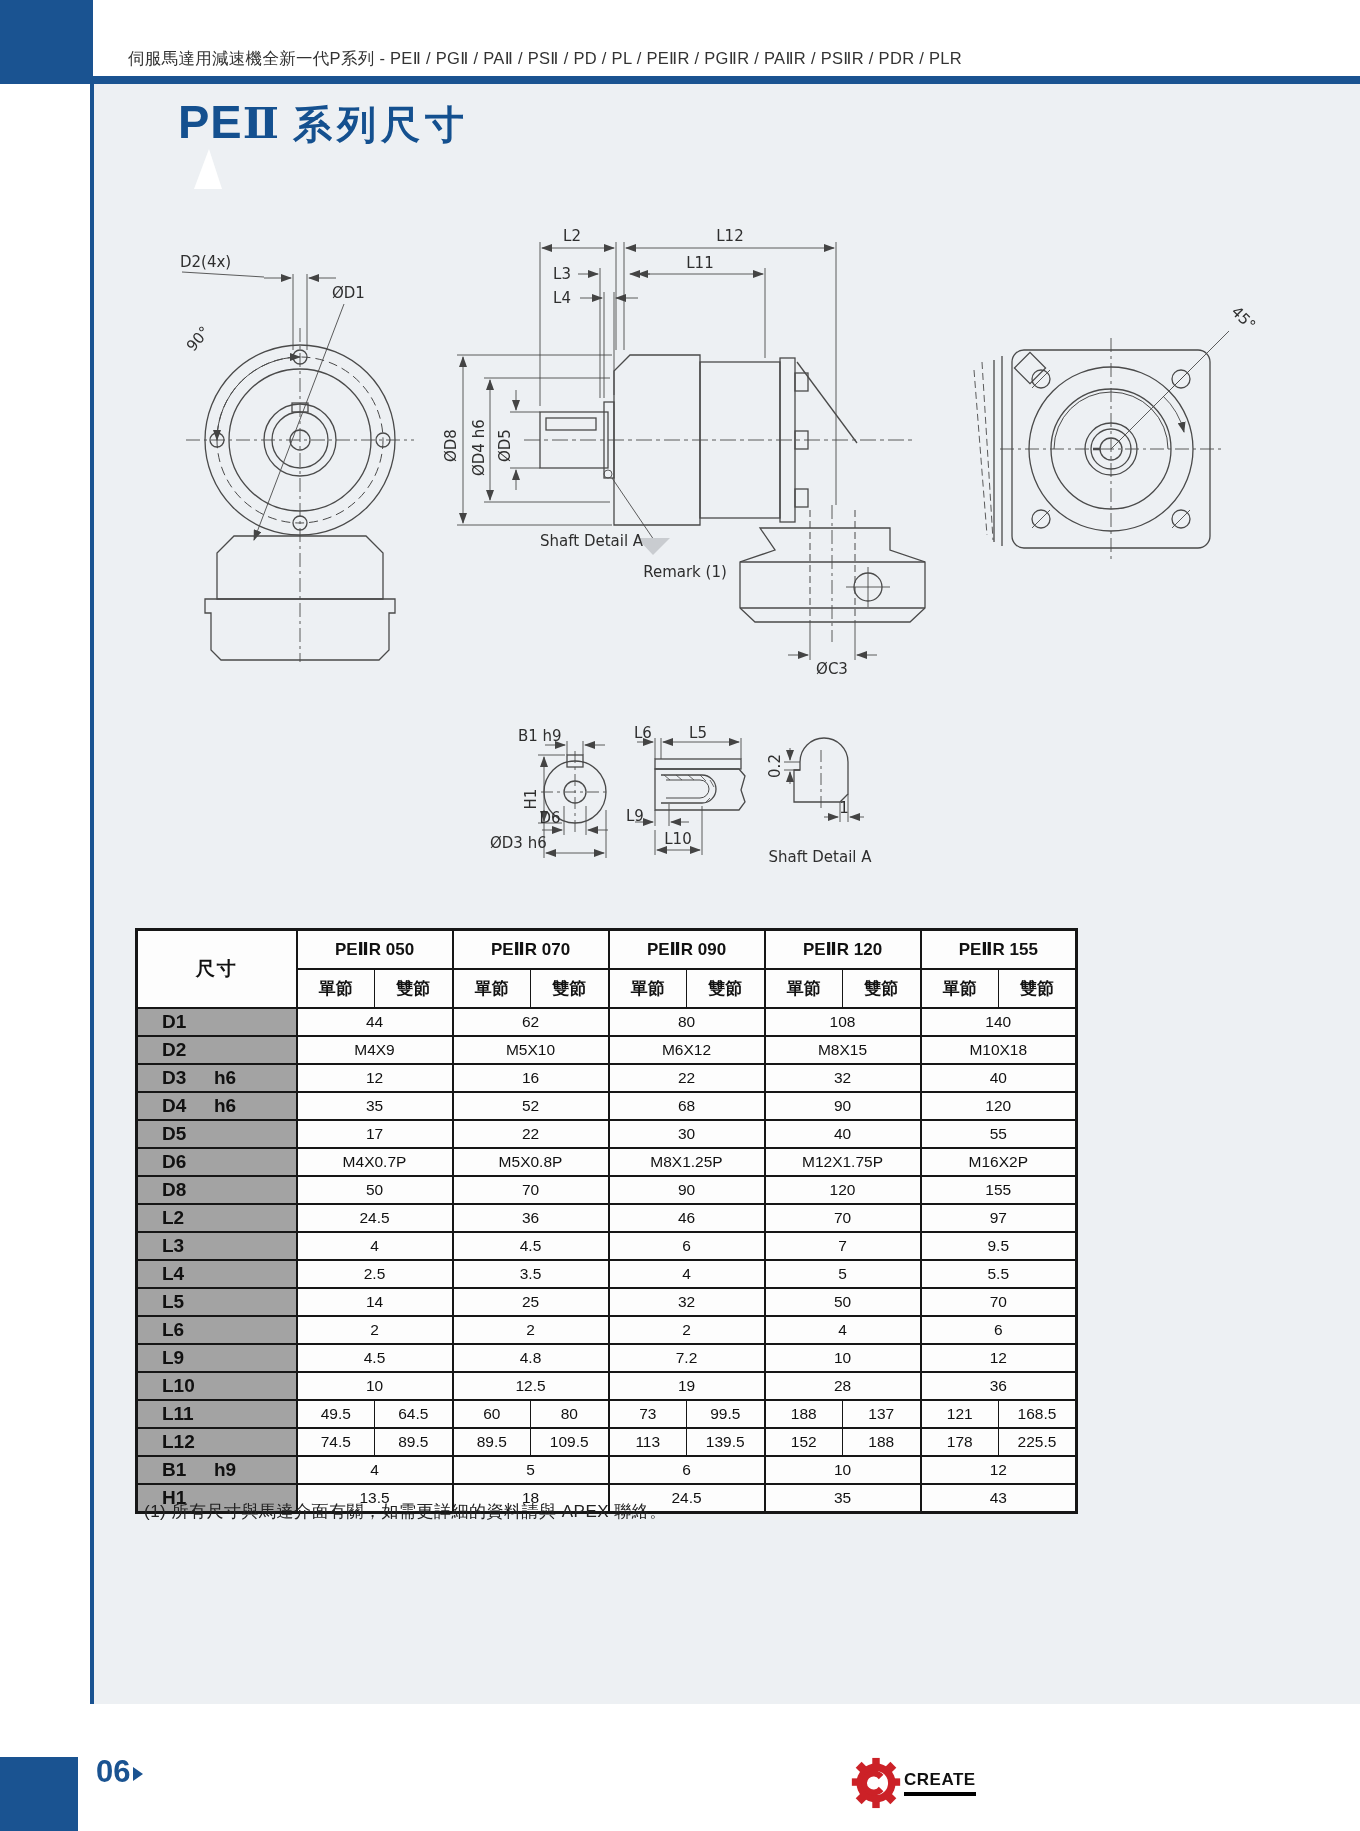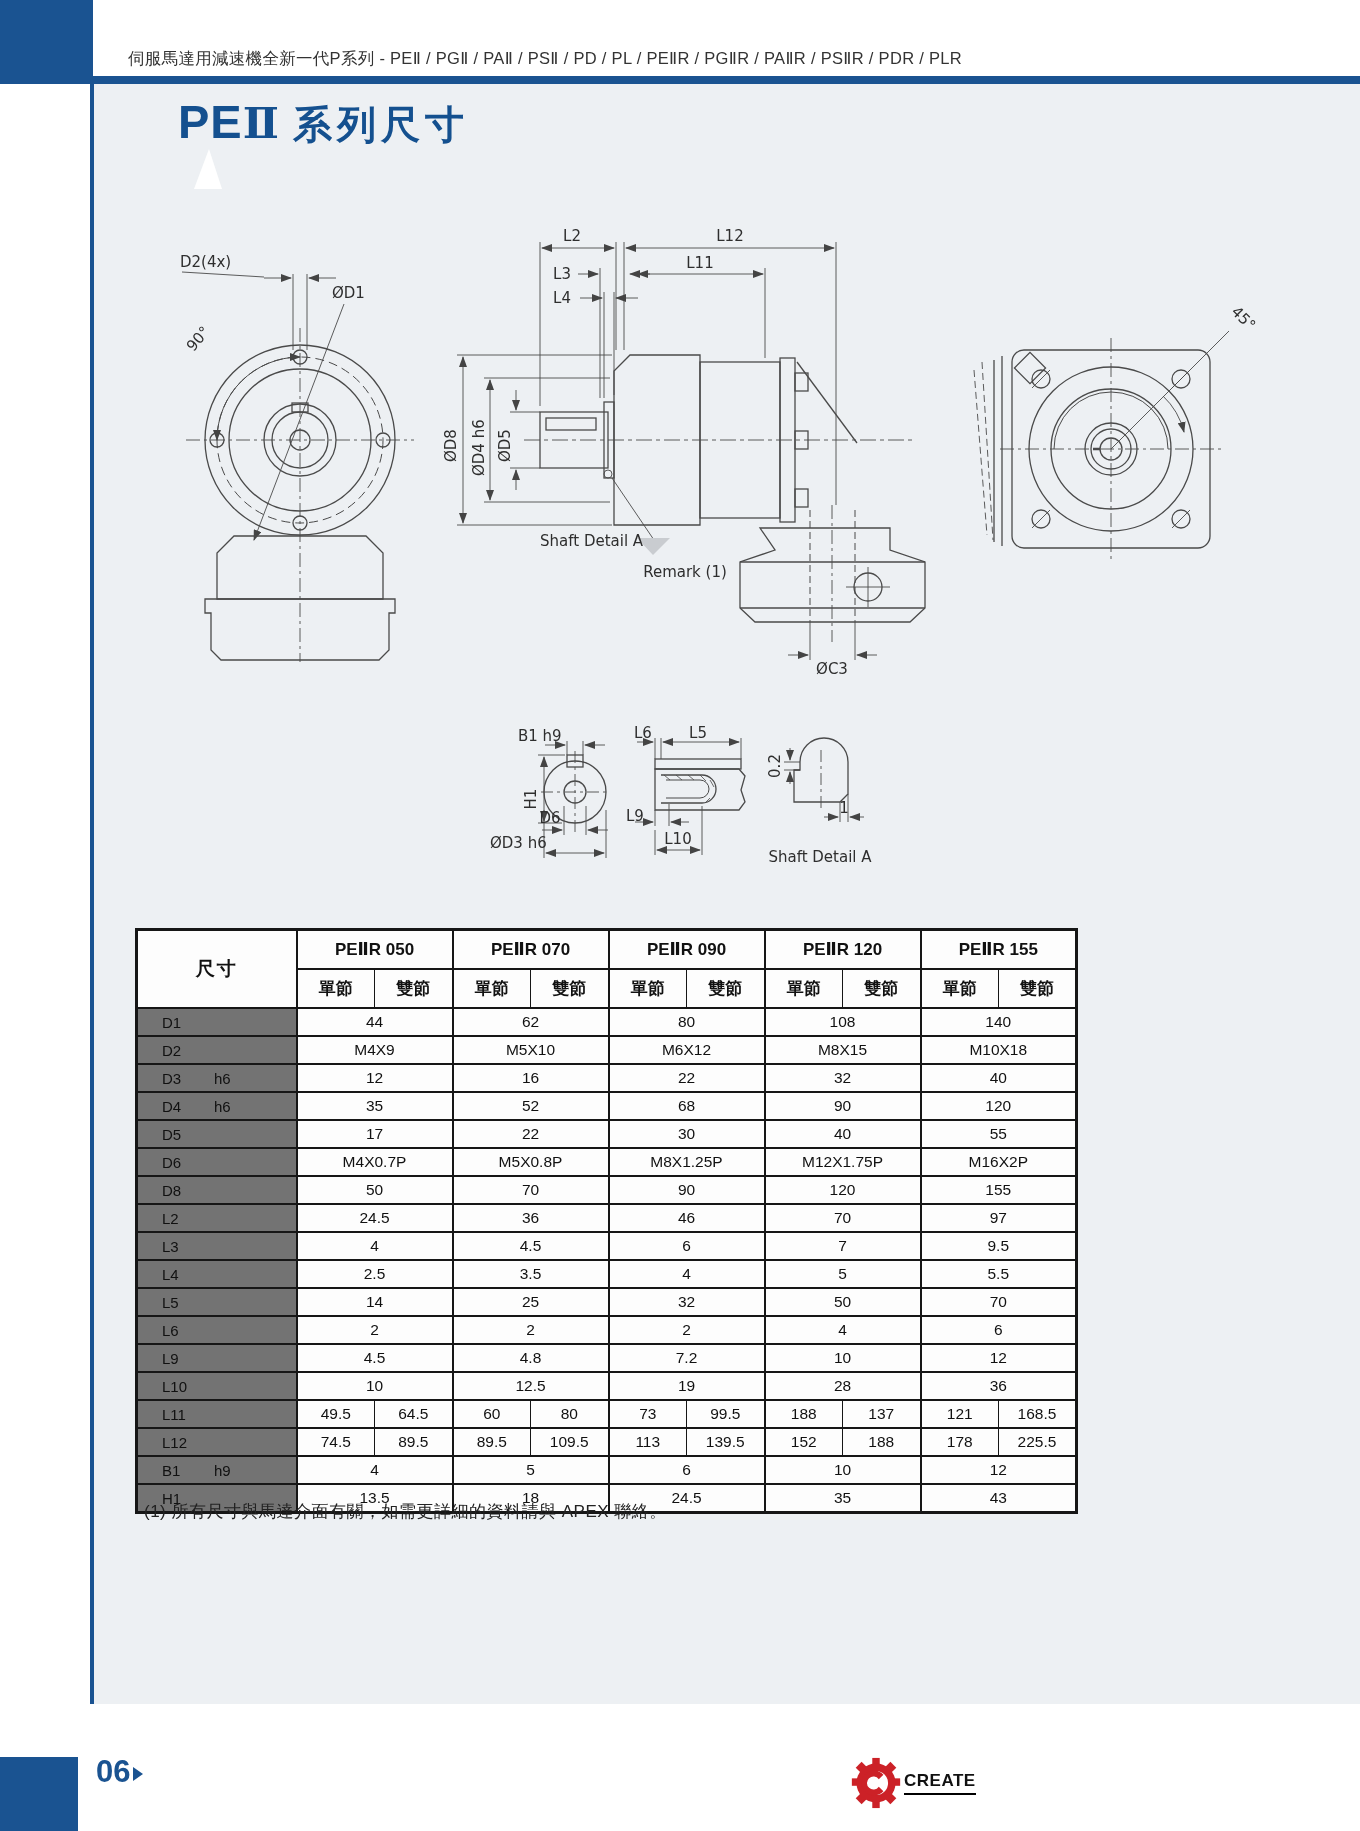--- a/index.html
+++ b/index.html
@@ -31,32 +31,32 @@
   .tbl-wrap{position:absolute;left:135px;top:928px;}
   #dims-table{border-collapse:collapse;table-layout:fixed;width:940px;background:#fdfdfd;border:3px solid #161616;}
   #dims-table th,#dims-table td{
     border:1px solid #161616;border-top-width:2px;border-bottom-width:2px;
     text-align:center;vertical-align:middle;padding:0;color:#111;
   }
   #dims-table .grp{border-left-width:2px;}
   #dims-table thead th{height:37px;font-size:17px;font-weight:bold;}
   #dims-table thead th.dimhead{font-size:19px;letter-spacing:2px;}
   #dims-table tbody td{height:26px;font-size:15.5px;font-weight:normal;}
-  #dims-table tbody th.rowlab{font-weight:normal;font-size:15px;text-align:left;background:#737373;}
+  #dims-table tbody th.rowlab{font-weight:bold;font-size:19px;text-align:left;background:#a3a3a3;}
   .rname{display:inline-block;margin-left:24px;width:52px;}
   .rtol{display:inline-block;}
   .footnote{position:absolute;left:144px;top:1500px;font-size:17px;color:#222;letter-spacing:0.5px;text-align:center;}
   .footer-block{position:absolute;left:0;top:1757px;width:78px;height:74px;background:#1a5391;}
   .page-num{position:absolute;left:96px;top:1754px;color:#1a5391;font-size:31px;font-weight:bold;display:flex;align-items:center;text-align:right;}
   .page-arrow{display:inline-block;width:0;height:0;margin-left:3px;margin-top:4px;
     border-top:7px solid transparent;border-bottom:7px solid transparent;border-left:10px solid #1a5391;}
   .company{position:absolute;left:850px;top:1754px;display:flex;align-items:center;white-space:nowrap;}
   .logo-gear{width:52px;height:58px;flex:0 0 auto;}
   .logo-create{font-size:17px;font-weight:900;color:#111;letter-spacing:0.5px;
-    border-bottom:2px solid #000000;padding-bottom:2px;margin-left:2px;}
+    border-bottom:4px solid #000000;padding-bottom:2px;margin-left:2px;}
   .company-name{font-size:26px;font-weight:bold;color:#0d0d0d;margin-left:8px;letter-spacing:0.5px;}
 </style>
 </head>
 <body>
 
 <div class="corner-block"></div>
 <div class="panel"></div>
 <div class="header-bar"></div>
 <div class="v-line"></div>
 <div class="header-text">伺服馬達用減速機全新一代P系列 - PEⅡ / PGⅡ / PAⅡ / PSⅡ / PD / PL / PEⅡR / PGⅡR / PAⅡR / PSⅡR / PDR / PLR</div>

